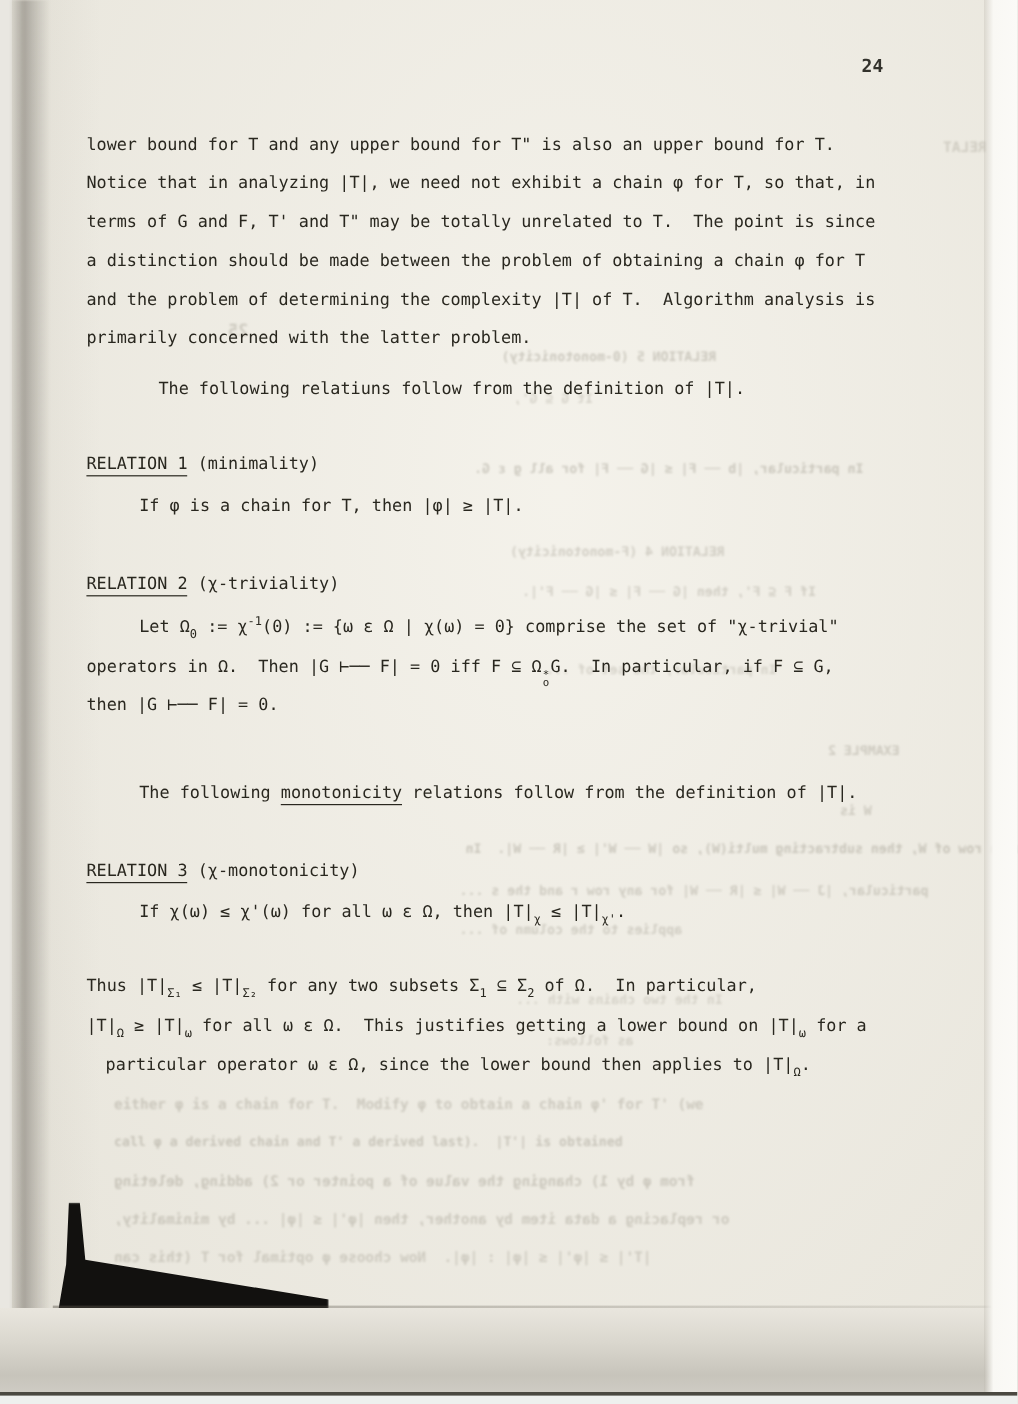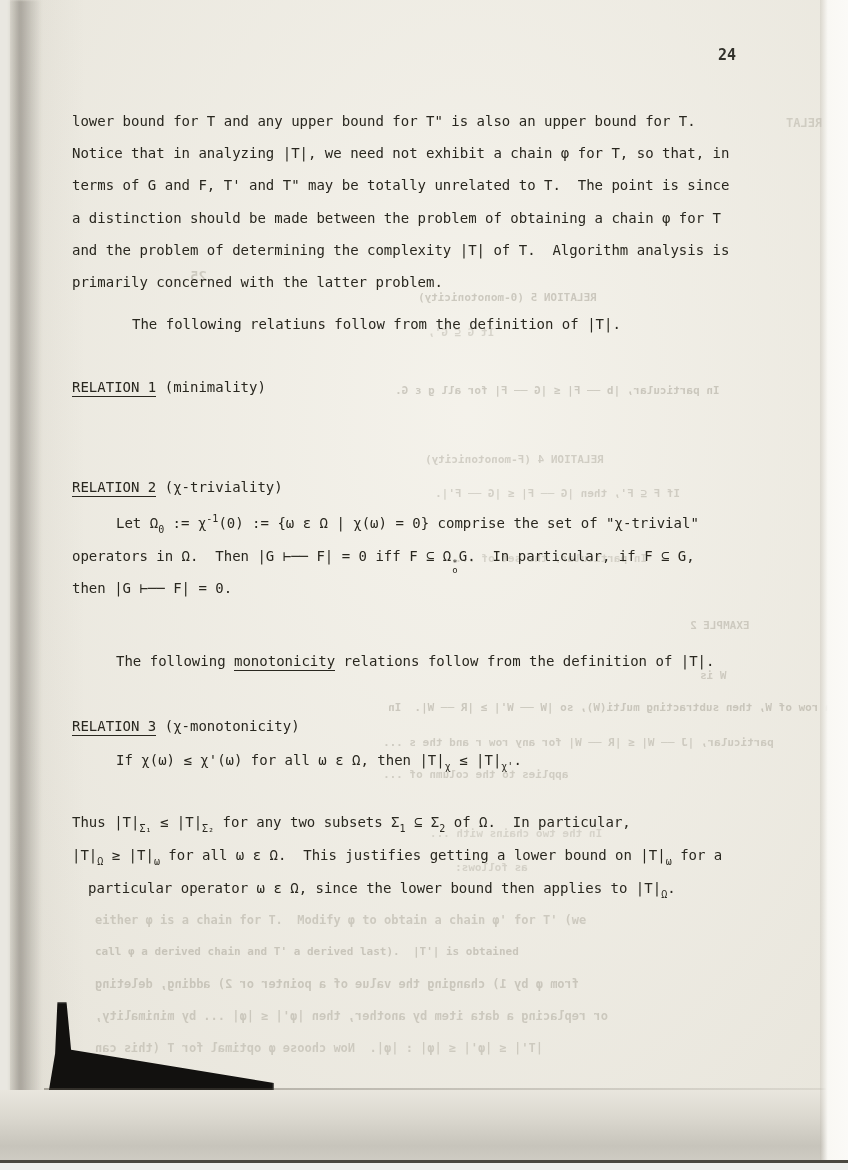--- a/index.html
+++ b/index.html
@@ -86,20 +86,21 @@
 
   <div class="text-layer">
       <div class="line" style="left: 72px; top: 113px;"><span class="seg-plain">lower bound for T and any upper bound for T" is also an upper bound for T.</span></div>
       <div class="line" style="left: 72px; top: 145px;"><span class="seg-plain">Notice that in analyzing |T|, we need not exhibit a chain φ for T, so that, in</span></div>
       <div class="line" style="left: 72px; top: 177px;"><span class="seg-plain">terms of G and F, T' and T" may be totally unrelated to T.  The point is since</span></div>
       <div class="line" style="left: 72px; top: 210px;"><span class="seg-plain">a distinction should be made between the problem of obtaining a chain φ for T</span></div>
       <div class="line" style="left: 72px; top: 242px;"><span class="seg-plain">and the problem of determining the complexity |T| of T.  Algorithm analysis is</span></div>
       <div class="line" style="left: 72px; top: 274px;"><span class="seg-plain">primarily concerned with the latter problem.</span></div>
       <div class="line" style="left: 132px; top: 316px;"><span class="seg-plain">The following relatiuns follow from the definition of |T|.</span></div>
       <div class="line" style="left: 72px; top: 379px;"><span class="seg-u">RELATION 1</span><span class="seg-plain"> (minimality)</span></div>
+      <div class="line" style="left: 116px; top: 414px;"><span class="seg-plain">If φ is a chain for T, then |φ| ≥ |T|.</span></div>
       <div class="line" style="left: 72px; top: 479px;"><span class="seg-u">RELATION 2</span><span class="seg-plain"> (χ-triviality)</span></div>
       <div class="line" style="left: 116px; top: 513px;"><span class="seg-plain">Let Ω</span><span class="seg-sub">0</span><span class="seg-plain"> := χ</span><span class="seg-sup">-1</span><span class="seg-plain">(0) := {ω ε Ω | χ(ω) = 0} comprise the set of "χ-trivial"</span></div>
       <div class="line" style="left: 72px; top: 548px;"><span class="seg-plain">operators in Ω.  Then |G ⊢── F| = 0 iff F ⊆ Ω</span><span class="seg-stack"><span>*</span><span>o</span></span><span class="seg-plain">G.  In particular, if F ⊆ G,</span></div>
       <div class="line" style="left: 72px; top: 580px; text-align: right;"><span class="seg-plain">then |G ⊢── F| = 0.</span></div>
       <div class="line" style="left: 116px; top: 653px;"><span class="seg-plain">The following </span><span class="seg-u">monotonicity</span><span class="seg-plain"> relations follow from the definition of |T|.</span></div>
       <div class="line" style="left: 72px; top: 718px;"><span class="seg-u">RELATION 3</span><span class="seg-plain"> (χ-monotonicity)</span></div>
       <div class="line" style="left: 116px; top: 752px;"><span class="seg-plain">If χ(ω) ≤ χ'(ω) for all ω ε Ω, then |T|</span><span class="seg-sub">χ</span><span class="seg-plain"> ≤ |T|</span><span class="seg-sub">χ'</span><span class="seg-plain">.</span></div>
       <div class="line" style="left: 72px; top: 814px;"><span class="seg-plain">Thus |T|</span><span class="seg-sub">Σ₁</span><span class="seg-plain"> ≤ |T|</span><span class="seg-sub">Σ₂</span><span class="seg-plain"> for any two subsets Σ</span><span class="seg-sub">1</span><span class="seg-plain"> ⊆ Σ</span><span class="seg-sub">2</span><span class="seg-plain"> of Ω.  In particular,</span></div>
       <div class="line" style="left: 72px; top: 847px;"><span class="seg-plain">|T|</span><span class="seg-sub">Ω</span><span class="seg-plain"> ≥ |T|</span><span class="seg-sub">ω</span><span class="seg-plain"> for all ω ε Ω.  This justifies getting a lower bound on |T|</span><span class="seg-sub">ω</span><span class="seg-plain"> for a</span></div>
       <div class="line" style="left: 88px; top: 880px; text-align: right;"><span class="seg-plain">particular operator ω ε Ω, since the lower bound then applies to |T|</span><span class="seg-sub">Ω</span><span class="seg-plain">.</span></div>

